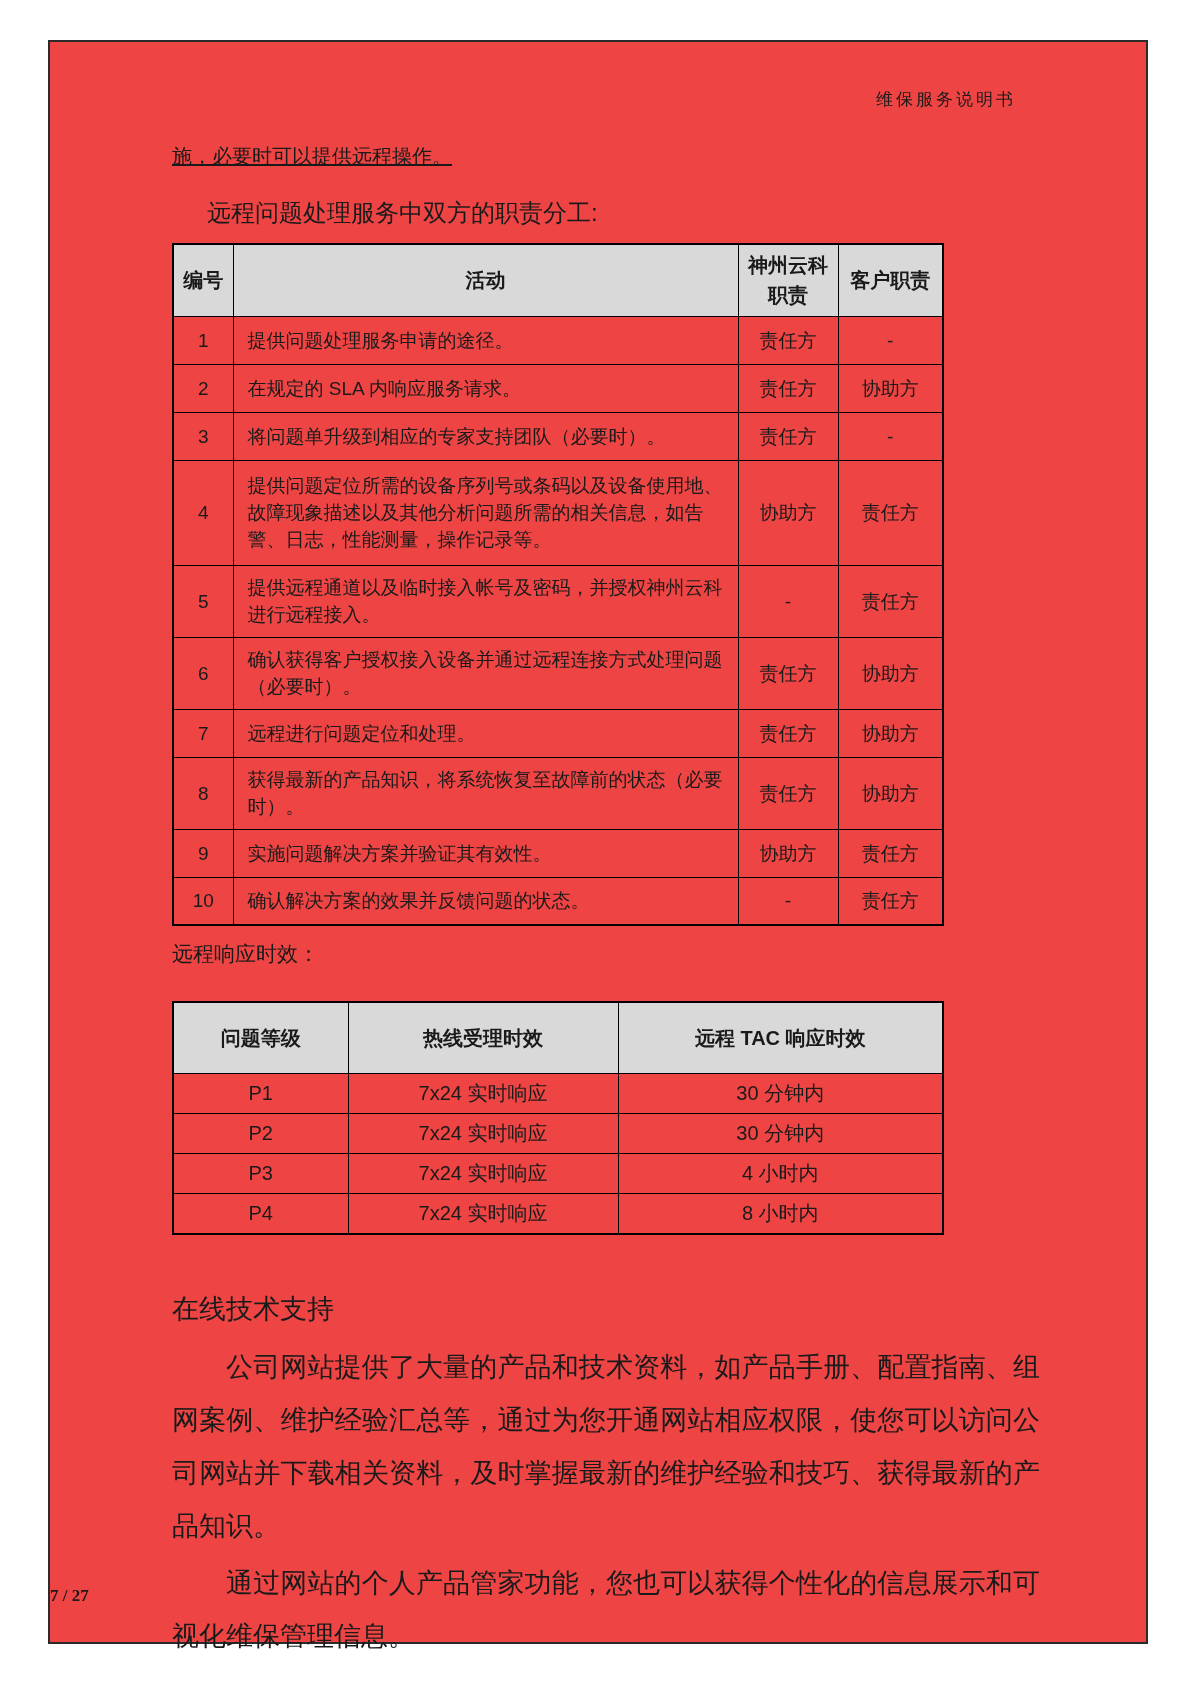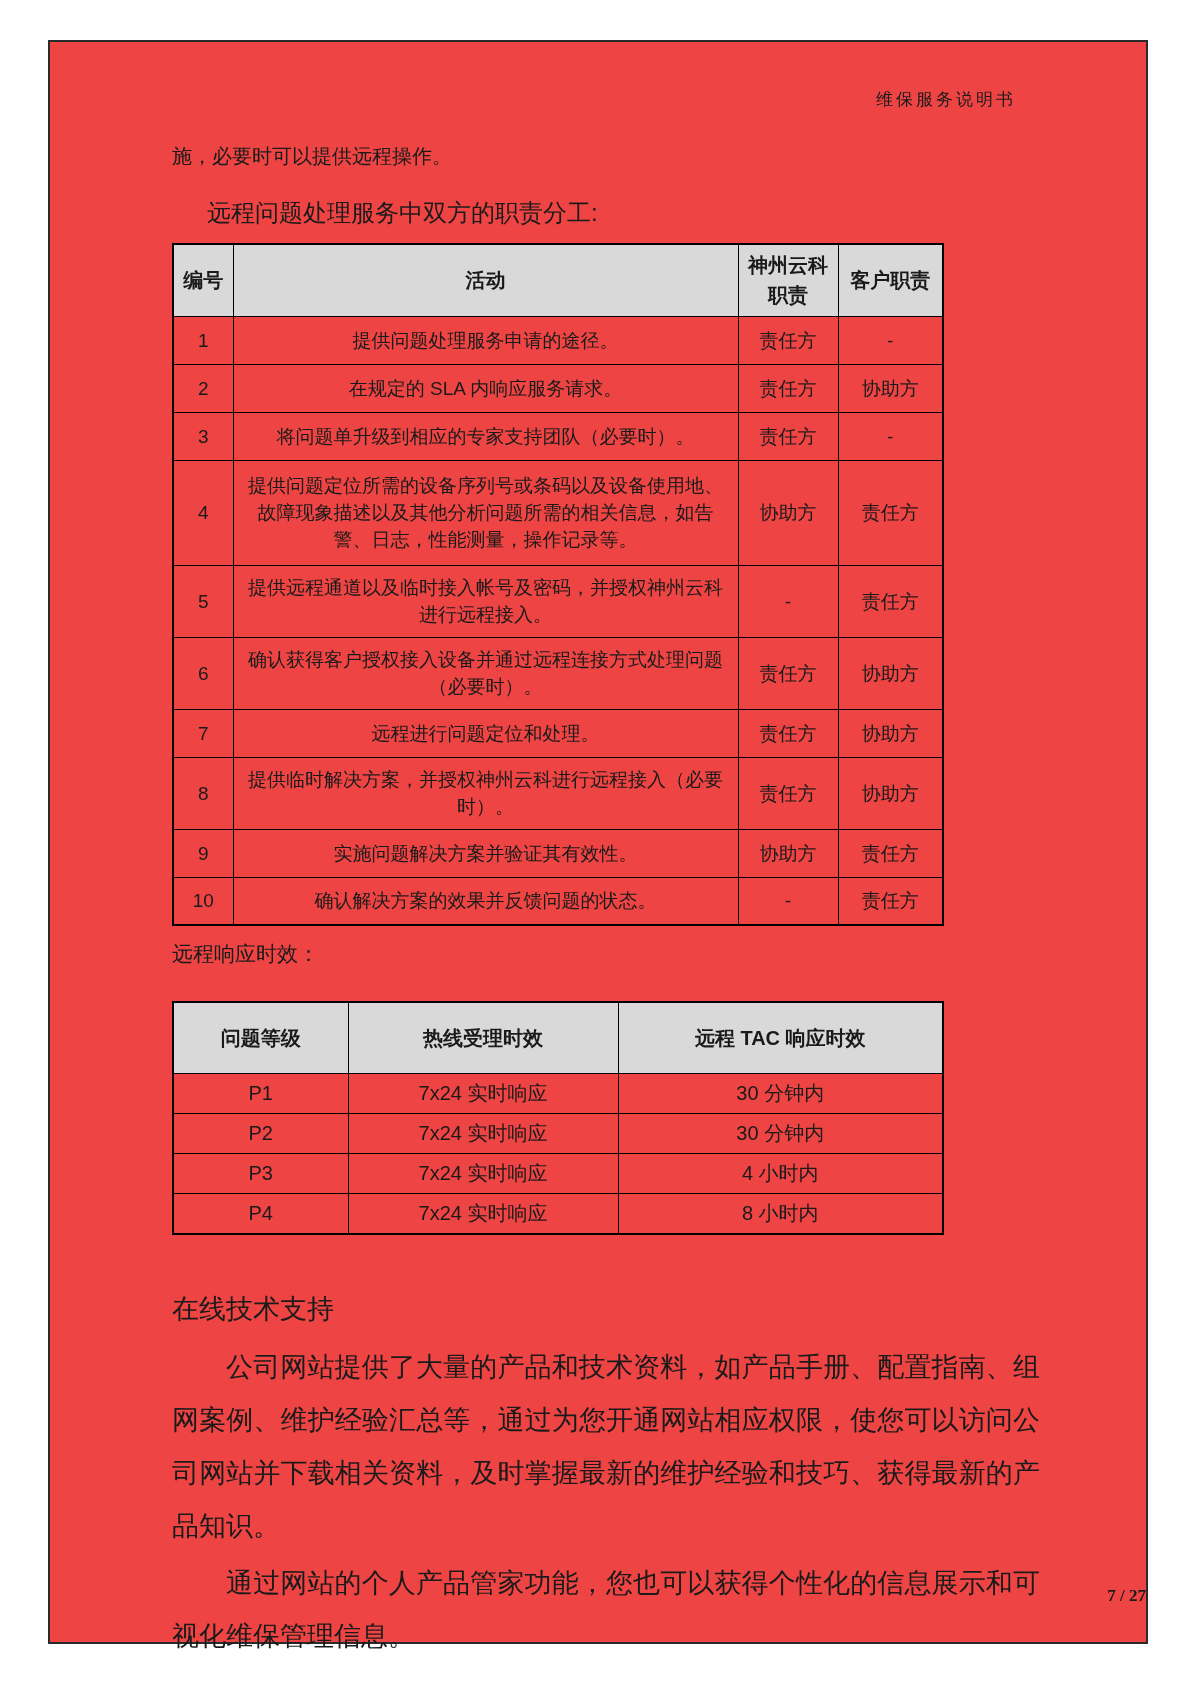--- a/index.html
+++ b/index.html
@@ -38,20 +38,21 @@
   .content {
     position: absolute;
     left: 122px;
     top: 101px;
     width: 868px;
   }
   .intro {
     margin: 0;
     font-size: 20px;
     line-height: 27px;
+    text-decoration: underline;
   }
   .caption {
     margin: 29px 0 0 0;
     padding-left: 35px;
     font-size: 24px;
     line-height: 27px;
   }
   table {
     border-collapse: collapse;
     table-layout: fixed;
@@ -74,21 +75,21 @@
     line-height: 30px;
   }
   td {
     font-size: 19px;
     vertical-align: middle;
     padding: 4px 8px;
     line-height: 27px;
     text-align: center;
   }
   td.activity {
-    text-align: center;
+    text-align: left;
     padding: 0 14px;
   }
   tr.h-head  { height: 72px; }
   tr.r-one   { height: 48px; }
   tr.r-two   { height: 72px; }
   tr.r-three { height: 105px; }
   .section-title {
     margin: 14px 0 0 0;
     font-size: 21px;
     line-height: 28px;
@@ -110,21 +111,21 @@
     line-height: 53px;
     text-align: justify;
     text-indent: 2em;
   }
   .body-para.second { margin-top: 4px; }
   .doc-footer {
     position: absolute;
     top: 1544px;
     left: 0;
     width: 100%;
-    text-align: right;
+    text-align: left;
     font-family: "Liberation Serif", serif;
     font-size: 17px;
     font-weight: bold;
     color: #1a1a1a;
   }
 </style>
 </head>
 <body>
 
 <div class="canvas">
@@ -194,21 +195,21 @@
             <td>协助方</td>
           </tr>
           <tr class="r-one">
             <td>7</td>
             <td class="activity">远程进行问题定位和处理。</td>
             <td>责任方</td>
             <td>协助方</td>
           </tr>
           <tr class="r-two">
             <td>8</td>
-            <td class="activity">提供临时解决方案，并授权神州云科进行远程接入（必要时）。</td>
+            <td class="activity">获得最新的产品知识，将系统恢复至故障前的状态（必要时）。</td>
             <td>责任方</td>
             <td>协助方</td>
           </tr>
           <tr class="r-one">
             <td>9</td>
             <td class="activity">实施问题解决方案并验证其有效性。</td>
             <td>协助方</td>
             <td>责任方</td>
           </tr>
           <tr class="r-one">

